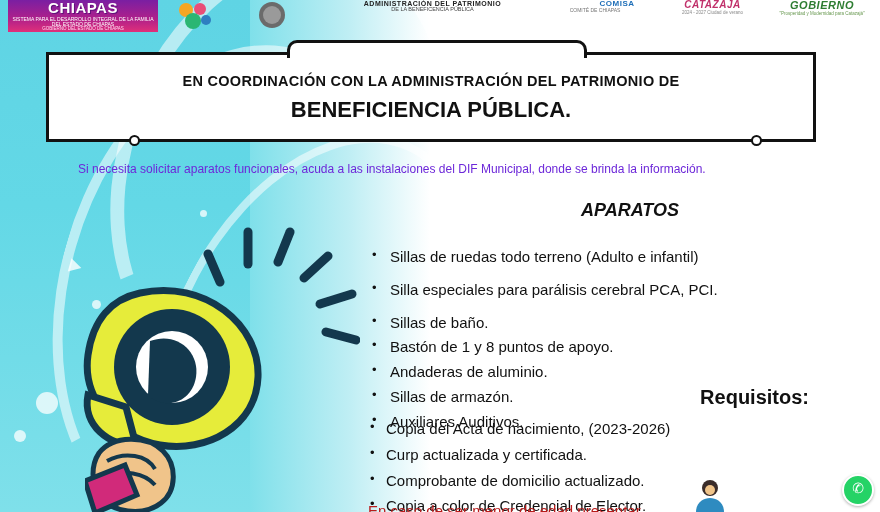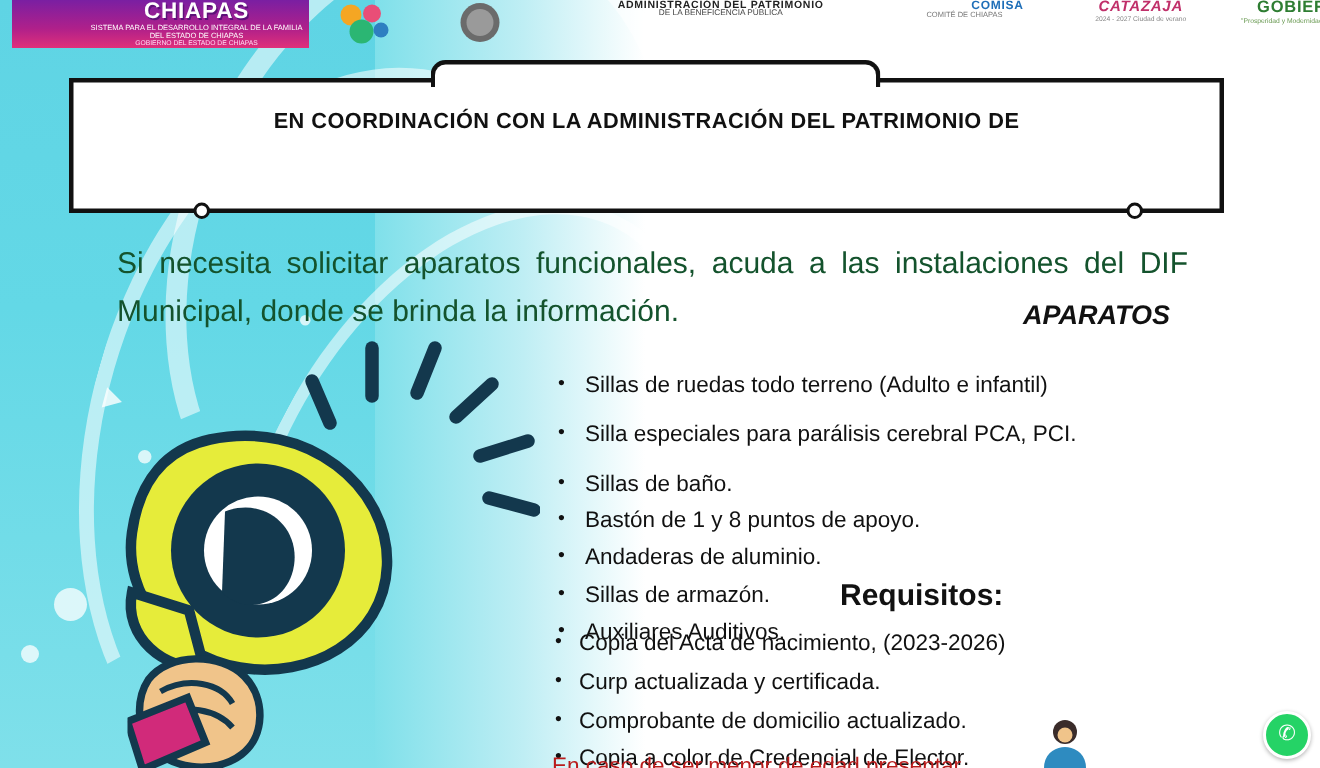--- a/index.html
+++ b/index.html
@@ -84,21 +84,20 @@
   }
   .logo {
     position: absolute;
     top: 0;
     height: 32px;
     font-size: 6px;
     line-height: 1.05;
     color: #ffffff;
     text-align: center;
     overflow: hidden;
-    padding-left: 48px;
   }
   .logo .big {
     font-weight: bold;
     letter-spacing: 0.5px;
   }
   #logo-chiapas {
     left: 8px; width: 150px;
     background: linear-gradient(180deg,#7a1fa2 0%, #b0208a 60%, #e0307a 100%);
     color: #ffffff;
   }
@@ -127,21 +126,21 @@
   #logo-catazaja {
     left: 665px; width: 95px;
     color: #c0306a;
   }
   #logo-catazaja .big { font-size: 10px; color: #c0306a; font-style: italic;}
   #logo-catazaja .sm { font-size: 4.5px; color: #888; display:block; }
   #logo-gob {
     left: 770px; width: 104px;
     color: #2e7d32;
   }
-  #logo-gob .big { font-size: 11px; color: #2e7d32; }
+  #logo-gob .big { font-size: 11px; color: #2e7d32; font-style: italic; }
   #logo-gob .sm { font-size: 4.5px; color: #6a9a53; display:block; }
 
   
   .banner {
     position: absolute;
     left: 46px; top: 52px;
     width: 770px; height: 90px;
     border: 3px solid #111;
     background: #ffffff;
     box-sizing: border-box;
@@ -186,32 +185,32 @@
     font-size: 22px;
     font-weight: bold;
     color: #111;
   }
 
   
   .intro {
     position: absolute;
     left: 78px; top: 160px;
     width: 714px;
-    font-size: 20px;
-    color: #14532d;
+    font-size: 12px;
+    color: #6d28d9;
     text-align: justify;
     line-height: 1.6;
   }
 
   
   .aparatos-title {
     position: absolute;
     left: 480px; top: 198px;
     width: 300px;
-    text-align: right;
+    text-align: center;
     font-size: 18px;
     font-weight: bold;
     font-style: italic;
     color: #111;
     line-height: 1.35;
   }
   .aparatos-list {
     position: absolute;
     left: 370px; top: 246px;
     width: 450px;
@@ -231,22 +230,23 @@
     content: "\2022";
     position: absolute;
     left: 2px; top: 0;
     font-size: 13px;
   }
   .aparatos-list li.gap { margin-bottom: 11px; }
 
   
   .requisitos-title {
     position: absolute;
-    left: 560px; top: 386px;
+    left: 579px; top: 386px;
     width: 230px;
+    text-align: right;
     font-size: 20px;
     font-weight: bold;
     color: #111;
   }
   .requisitos-list {
     position: absolute;
     left: 368px; top: 418px;
     width: 470px;
     margin: 0; padding: 0;
     list-style: none;
@@ -388,20 +388,21 @@
       <span class="sm">"Prosperidad y Modernidad para Catazajá"</span>
     </div>
   </div>
 
   <div class="banner">
     <div class="notch"></div>
     <div class="notch-cover"></div>
     <div class="bolt b1"></div>
     <div class="bolt b2"></div>
     <div class="banner-line1">EN COORDINACIÓN CON LA ADMINISTRACIÓN DEL PATRIMONIO DE</div>
+    <div class="banner-line2">BENEFICIENCIA PÚBLICA.</div>
   </div>
 
   <div class="intro">Si necesita solicitar aparatos funcionales, acuda a las instalaciones del DIF Municipal, donde se brinda la información.</div>
 
   <div class="aparatos-title">
     <div>APARATOS</div>
   </div>
 
   <ul class="aparatos-list">
     <li class="gap">Sillas de ruedas todo terreno (Adulto e infantil)</li>

